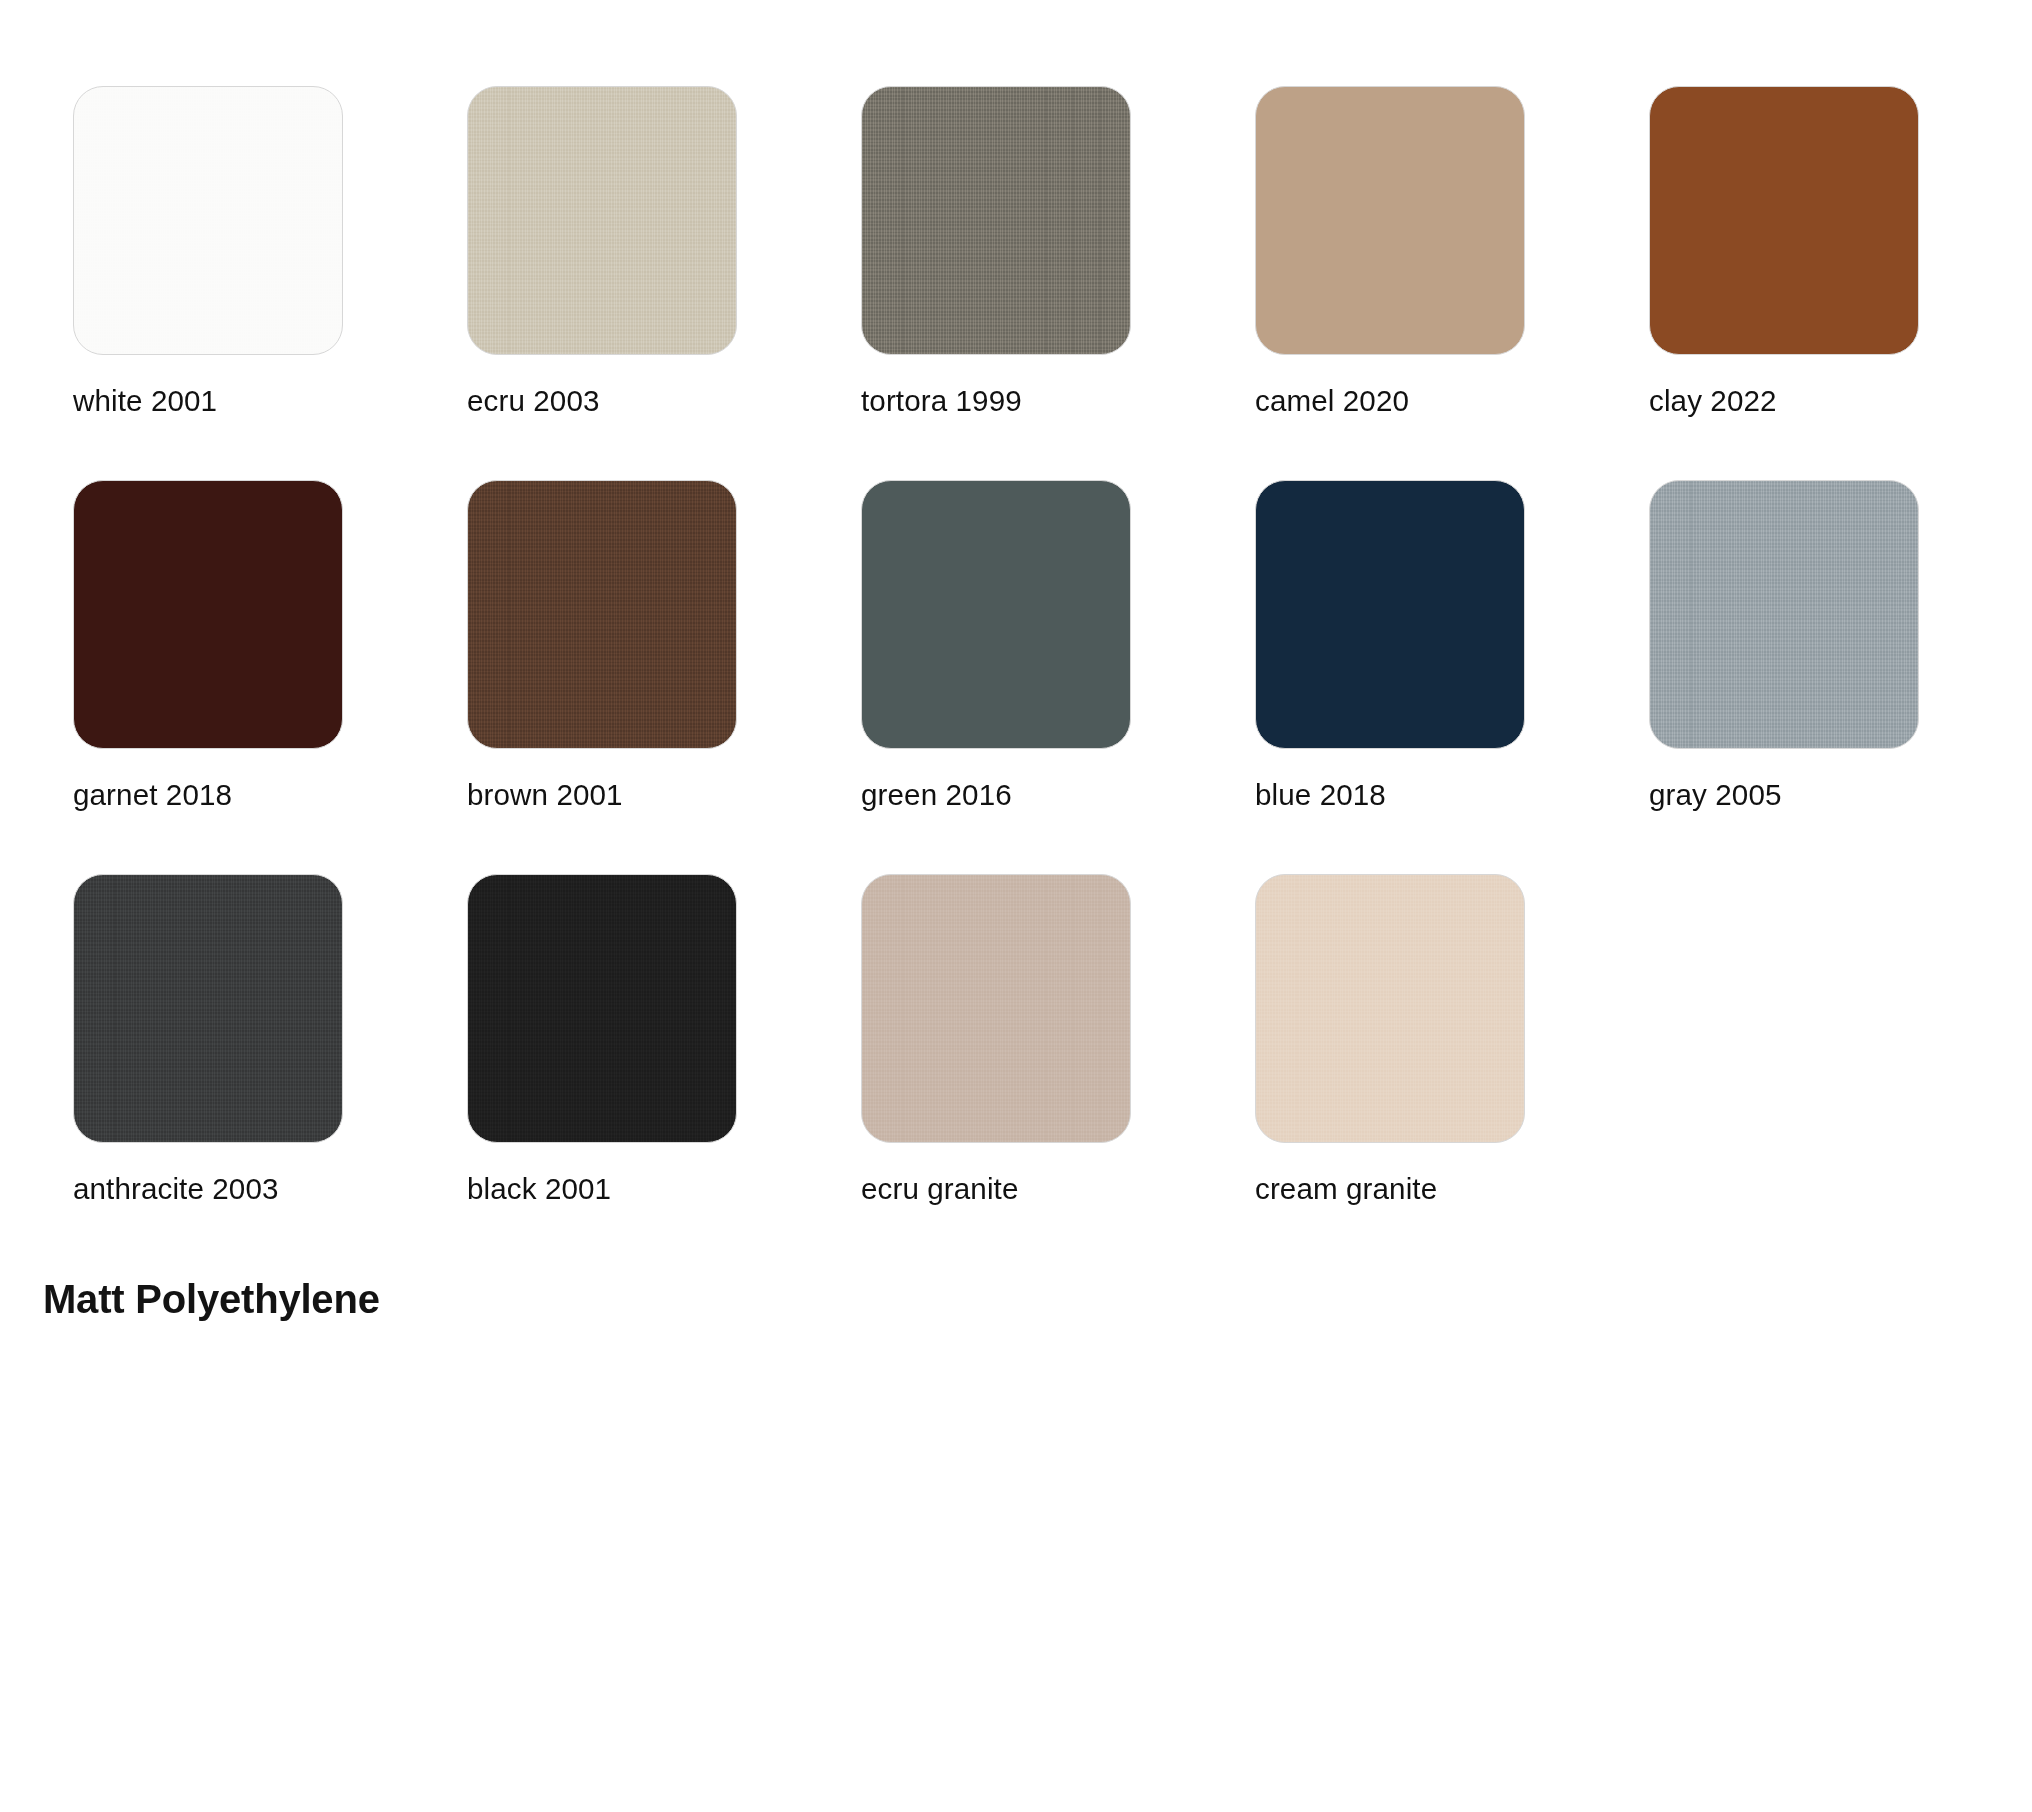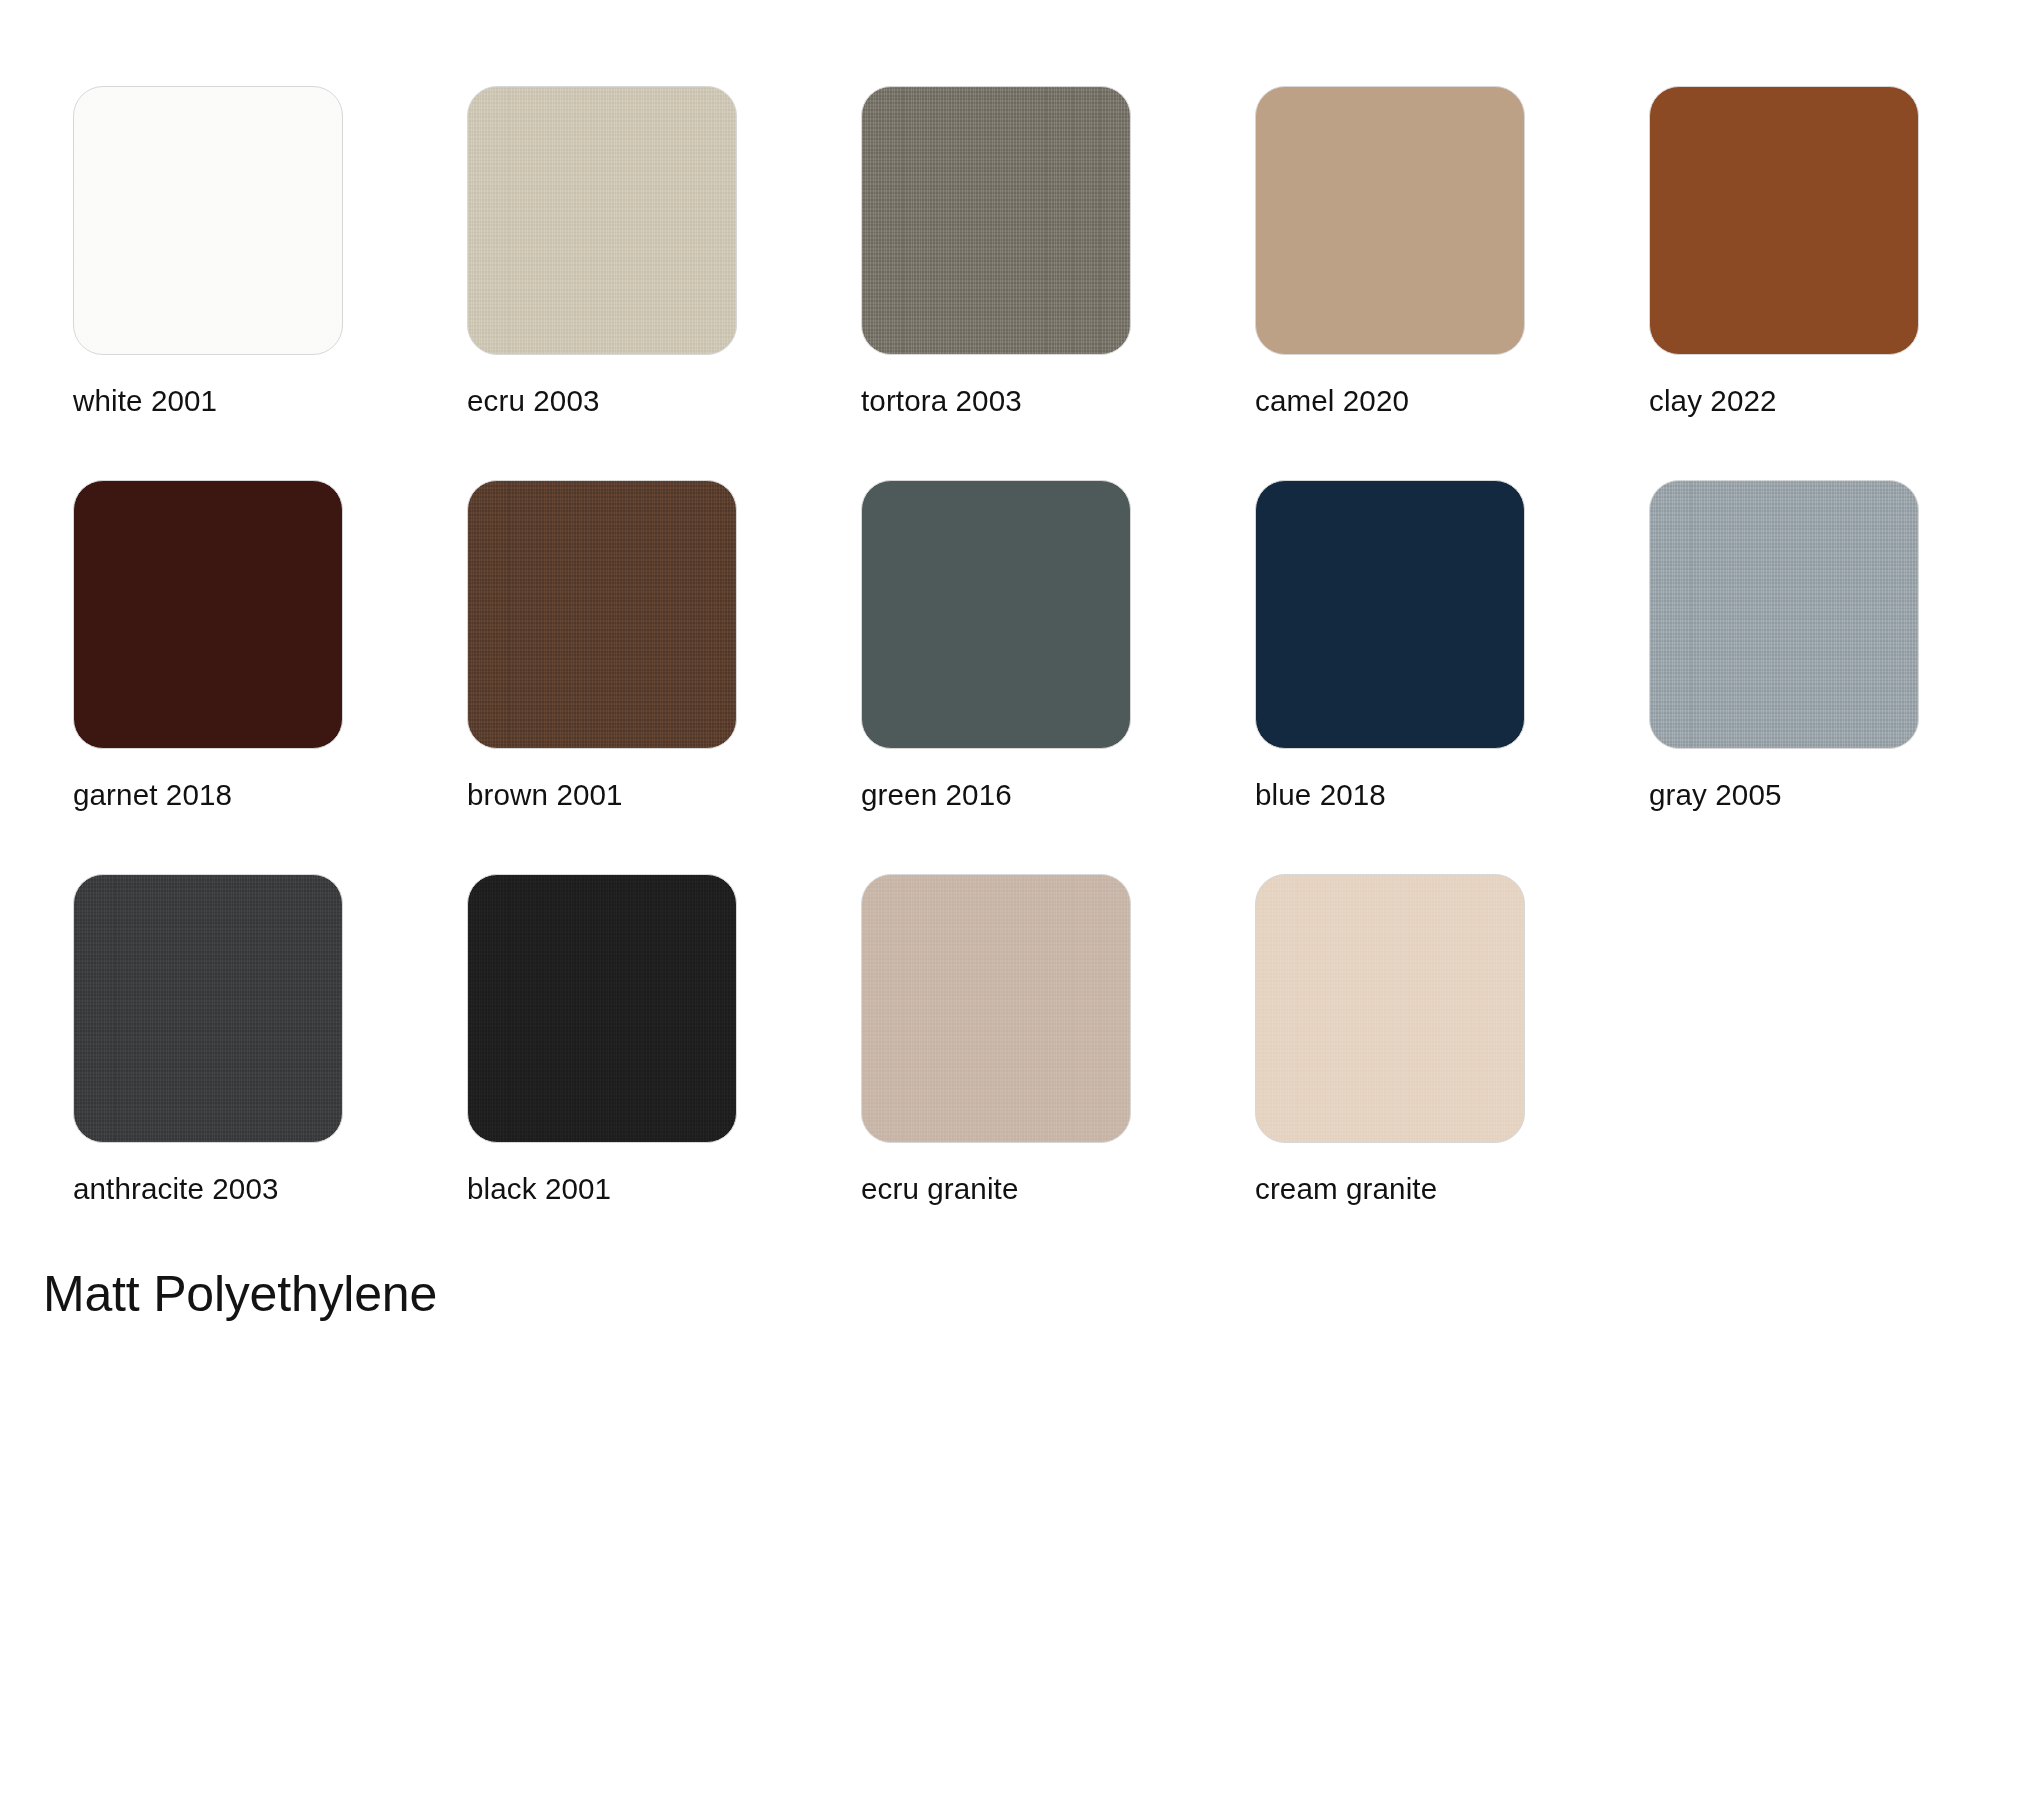--- a/index.html
+++ b/index.html
@@ -78,23 +78,23 @@
     line-height: 1.1;
     letter-spacing: 0.1px;
     color: #111111;
     white-space: nowrap;
   }
 
   .section-title {
     position: absolute;
     left: 43px;
     bottom: 79px;
-    font-size: 50px;
+    font-size: 40px;
     line-height: 1.05;
-    font-weight: 400;
+    font-weight: 700;
     color: #131313;
     letter-spacing: -0.2px;
     white-space: nowrap;
   }
 </style>
 </head>
 <body>
 
 <div class="page">
 
@@ -102,21 +102,21 @@
       <div class="swatch-cell">
         <div class="swatch-chip tex tex-fine" style="background-color: rgb(251, 251, 250);"></div>
         <div class="swatch-label">white 2001</div>
       </div>
       <div class="swatch-cell">
         <div class="swatch-chip tex" style="background-color: rgb(207, 200, 182);"></div>
         <div class="swatch-label">ecru 2003</div>
       </div>
       <div class="swatch-cell">
         <div class="swatch-chip tex" style="background-color: rgb(121, 117, 107);"></div>
-        <div class="swatch-label">tortora 2003</div>
+        <div class="swatch-label">tortora 1999</div>
       </div>
       <div class="swatch-cell">
         <div class="swatch-chip" style="background-color: rgb(189, 161, 135);"></div>
         <div class="swatch-label">camel 2020</div>
       </div>
       <div class="swatch-cell">
         <div class="swatch-chip" style="background-color: rgb(139, 74, 35);"></div>
         <div class="swatch-label">clay 2022</div>
       </div>
       <div class="swatch-cell">

